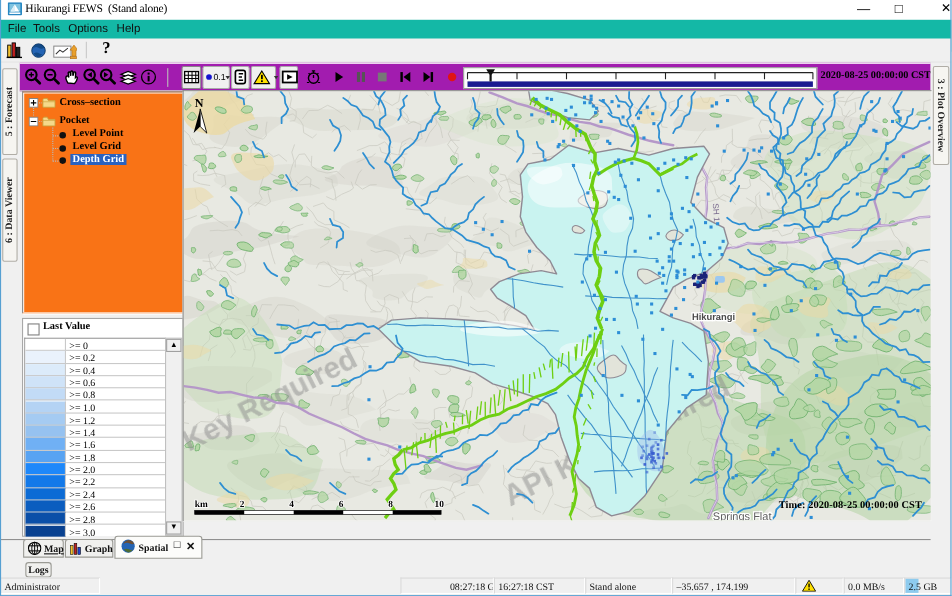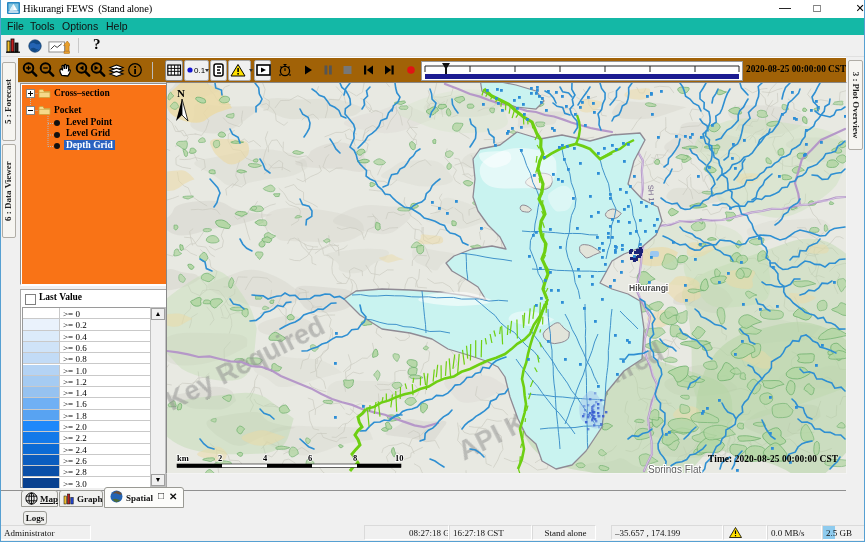--- a/index.html
+++ b/index.html
@@ -11,21 +11,21 @@
 #titlebar{position:absolute;left:0;top:0;width:865px;height:18px;background:#ffffff;}
 #title-ico{position:absolute;left:7px;top:2px;width:13px;height:12px;}
 #title-txt{position:absolute;left:23px;top:3px;font-size:10.5px;letter-spacing:-0.2px;color:#000;font-family:Liberation Serif, serif;}
 .wbtn{position:absolute;top:0;width:30px;height:18px;color:#000;text-align:center;font-size:12px;line-height:17px;}
 
 #menubar{position:absolute;left:0;top:18px;width:865px;height:29px;background:#14b8a6;font-size:10.5px;color:#111;border-bottom:1px solid #ddd;box-sizing:border-box;}
 .mi{position:absolute;top:2px;}
 
 #toolbar1{position:absolute;left:0;top:35px;width:865px;height:22px;background:#f0f0f0;border-bottom:1px solid #e0e0e0;box-sizing:border-box;}
 
-#toolbar2{position:absolute;left:18px;top:57px;width:828px;height:26px;background:#a16207;border-top:1px solid #fff;border-bottom:1px solid #cfcfcf;box-sizing:border-box;}
+#toolbar2{position:absolute;left:18px;top:57px;width:828px;height:26px;background:#a21caf;border-top:1px solid #fff;border-bottom:1px solid #cfcfcf;box-sizing:border-box;}
 
 #ltabs{position:absolute;left:0;top:57px;width:18px;height:431px;background:#f0f0f0;}
 .vtab{position:absolute;background:#f6f5f1;border:1px solid #b0ada6;border-radius:2px;box-sizing:border-box;}
 .vtxt{font-family:"Liberation Serif",serif;font-size:9px;font-weight:bold;color:#222;white-space:nowrap;}
 
 #rtabs{position:absolute;left:846px;top:57px;width:19px;height:431px;background:#f0f0f0;}
 
 #treebox{position:absolute;left:20px;top:83px;width:147px;height:202px;background:#f97316;border:1px solid #8f8f8f;border-right-color:#fff;border-bottom-color:#fff;box-shadow:inset 1px 1px 0 #fff, 1px 1px 0 #fff;box-sizing:border-box;}
 #legendbox{position:absolute;left:20px;top:289px;width:147px;height:199px;background:#fff;border:1px solid #a8a8a8;box-sizing:border-box;}
 
@@ -1623,21 +1623,21 @@
     <span style="position:absolute;left:21px;top:5px;">Spatial</span>
     <span style="position:absolute;left:53px;top:2px;font-family:Liberation Sans;font-size:10px;font-weight:normal;">□</span>
     <span style="position:absolute;left:64px;top:3px;font-family:Liberation Sans;font-size:10px;">✕</span>
   </div>
 
 <div class="btab" style="left:23px;top:511px;width:24px;height:14px;border-radius:3px;text-align:center;padding-top:1px;">Logs</div>
 <div id="statusbar">
     <div class="scell" style="left:0px;width:91px;"><span style="position:relative;">Administrator</span></div>
     <div class="scell" style="left:364px;width:85px;padding-left:44px;"><span style="position:relative;">08:27:18 GMT</span></div>
     <div class="scell" style="left:449px;width:83px;"><span style="position:relative;">16:27:18 CST</span></div>
-    <div class="scell" style="left:532px;width:64px;text-align:center;"><span style="position:relative;">Stand alone</span></div>
+    <div class="scell" style="left:532px;width:79px;"><span style="position:relative;">Stand alone</span></div>
     <div class="scell" style="left:611px;width:112px;"><span style="position:relative;">–35.657 , 174.199</span></div>
     <div class="scell" style="left:723px;width:44px;">
       <svg width="13" height="11" viewBox="0 0 13 11" style="position:absolute;left:5px;top:1px;">
         <path d="M6.5 0.5 L12.5 10.5 L0.5 10.5 Z" fill="#ffe000" stroke="#000" stroke-width="0.8"></path>
         <rect x="5.9" y="3.5" width="1.2" height="3.5" fill="#000"></rect>
         <rect x="5.9" y="8" width="1.2" height="1.3" fill="#000"></rect>
       </svg>
     </div>
     <div class="scell" style="left:767px;width:55px;"><span style="position:relative;">0.0 MB/s</span></div>
     <div class="scell" style="left:822px;width:43px;"><div style="position:absolute;left:0;top:0;width:12px;height:13px;background:#8ecbee;"></div><span style="position:relative;">2.5 GB</span></div>

